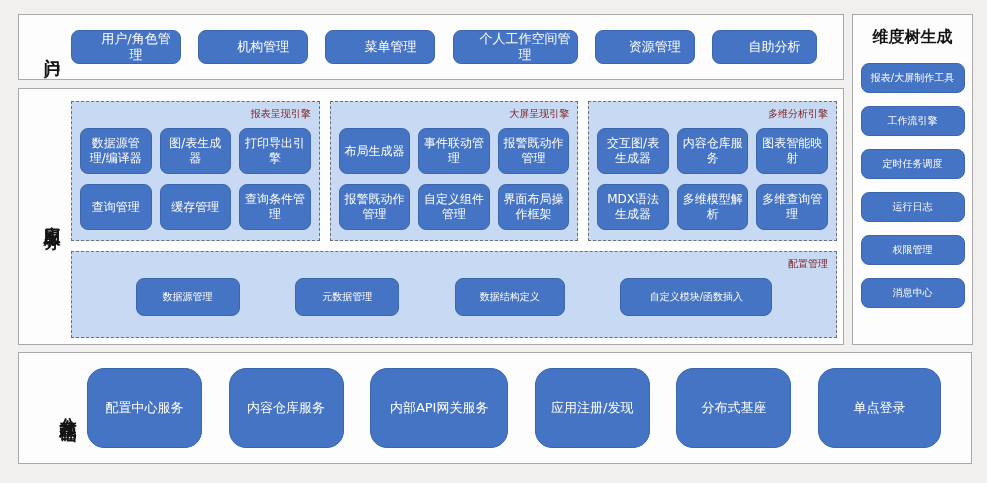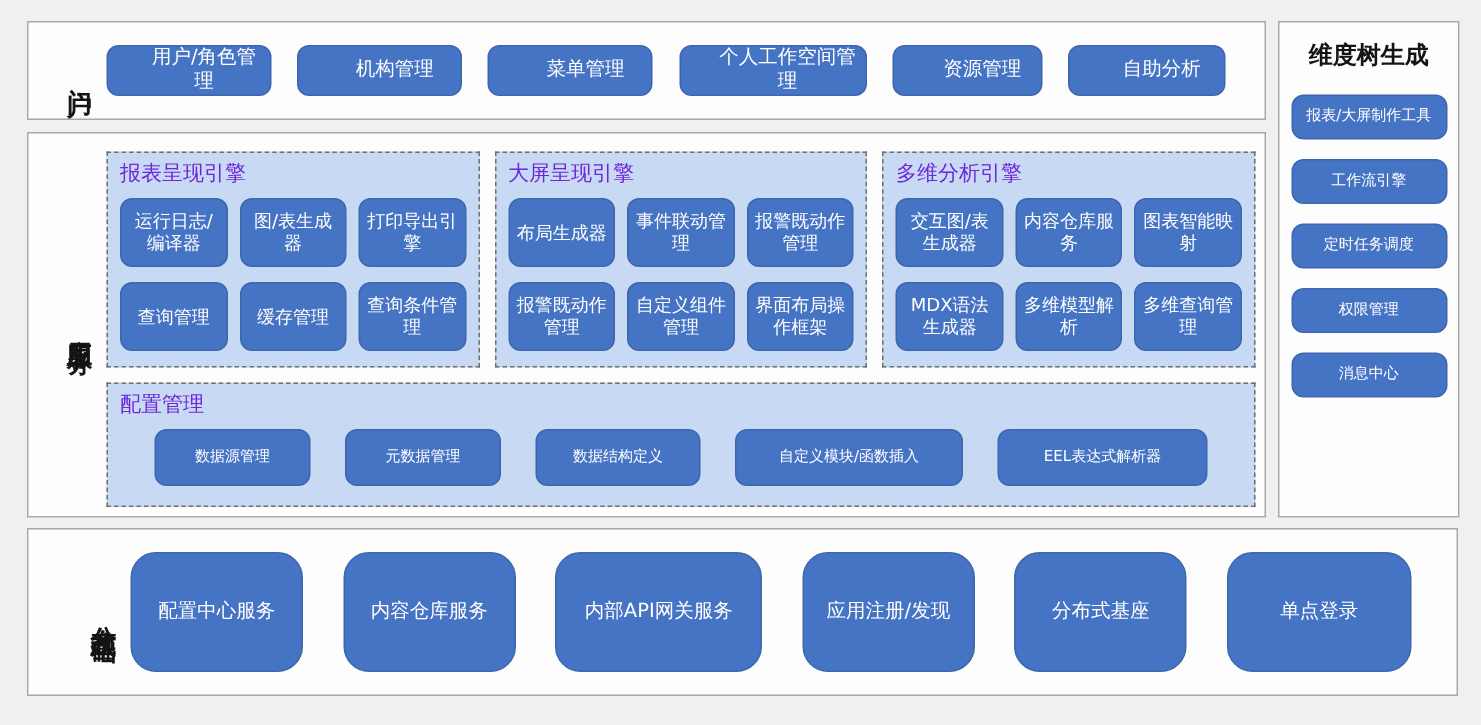--- a/index.html
+++ b/index.html
@@ -29,21 +29,21 @@
     padding:2px 4px;
   }
   .portal-btns{flex:1;display:flex;justify-content:space-between;align-items:center;}
   .portal-btns .btn{height:34px;font-size:13px;padding-left:24px;}
   .app-content{flex:1;display:flex;flex-direction:column;}
   .engines{display:flex;gap:10px;margin-top:6px;}
   .panel{
     background:#c8d9f3;border:1px dashed #6f6f6f;box-sizing:border-box;
     padding:3px 8px 10px;flex:1;
   }
-  .panel-title{text-align:left;font-size:14px;color:#6d28d9;margin:2px 0 7px;}
+  .panel-title{text-align:right;font-size:10px;color:#7f1d1d;margin:2px 0 7px;}
   .engine-grid{display:grid;grid-template-columns:repeat(3,1fr);gap:10px 8px;}
   .engine-grid .btn{height:46px;font-size:12px;}
   .config-panel{margin-top:10px;}
   .config-row{display:flex;justify-content:space-evenly;align-items:flex-start;margin-top:5px;}
   .config-row .btn{height:38px;}
   .dist-btns{flex:1;display:flex;justify-content:space-between;align-items:center;}
   .dist-btns .btn{height:80px;border-radius:17px;font-size:13px;}
   .aux-title{font-weight:bold;font-size:16px;color:#141414;margin:4px 0 2px;}
   .aux-btns{display:flex;flex-direction:column;align-items:center;gap:13px;margin-top:13px;}
   .aux-btns .btn{width:104px;min-height:30px;padding:5px 3px;}
@@ -69,21 +69,21 @@
   </div>
 
   <div class="section sec-app">
     <div class="vlabel">应用服务</div>
     <div class="app-content">
       <div class="engines">
 
         <div class="panel">
           <div class="panel-title">报表呈现引擎</div>
           <div class="engine-grid">
-            <div class="btn">运行日志/编译器</div>
+            <div class="btn">数据源管理/编译器</div>
             <div class="btn">图/表生成器</div>
             <div class="btn">打印导出引擎</div>
             <div class="btn">查询管理</div>
             <div class="btn">缓存管理</div>
             <div class="btn">查询条件管理</div>
           </div>
         </div>
 
         <div class="panel">
           <div class="panel-title">大屏呈现引擎</div>
@@ -111,21 +111,20 @@
 
       </div>
 
       <div class="panel config-panel">
         <div class="panel-title">配置管理</div>
         <div class="config-row">
           <div class="btn cw104">数据源管理</div>
           <div class="btn cw104">元数据管理</div>
           <div class="btn cw110">数据结构定义</div>
           <div class="btn cw152">自定义模块/函数插入</div>
-          <div class="btn cw140">EEL表达式解析器</div>
         </div>
       </div>
     </div>
   </div>
 
   <div class="section sec-dist">
     <div class="vlabel">分布式基础</div>
     <div class="dist-btns">
       <div class="btn dw115">配置中心服务</div>
       <div class="btn dw115">内容仓库服务</div>
@@ -135,18 +134,19 @@
       <div class="btn dw123">单点登录</div>
     </div>
   </div>
 
   <div class="section sec-aux">
     <div class="aux-title">维度树生成</div>
     <div class="aux-btns">
       <div class="btn">报表/大屏制作工具</div>
       <div class="btn">工作流引擎</div>
       <div class="btn">定时任务调度</div>
+      <div class="btn">运行日志</div>
       <div class="btn">权限管理</div>
       <div class="btn">消息中心</div>
     </div>
   </div>
 
 </div>
 
 </body></html>

